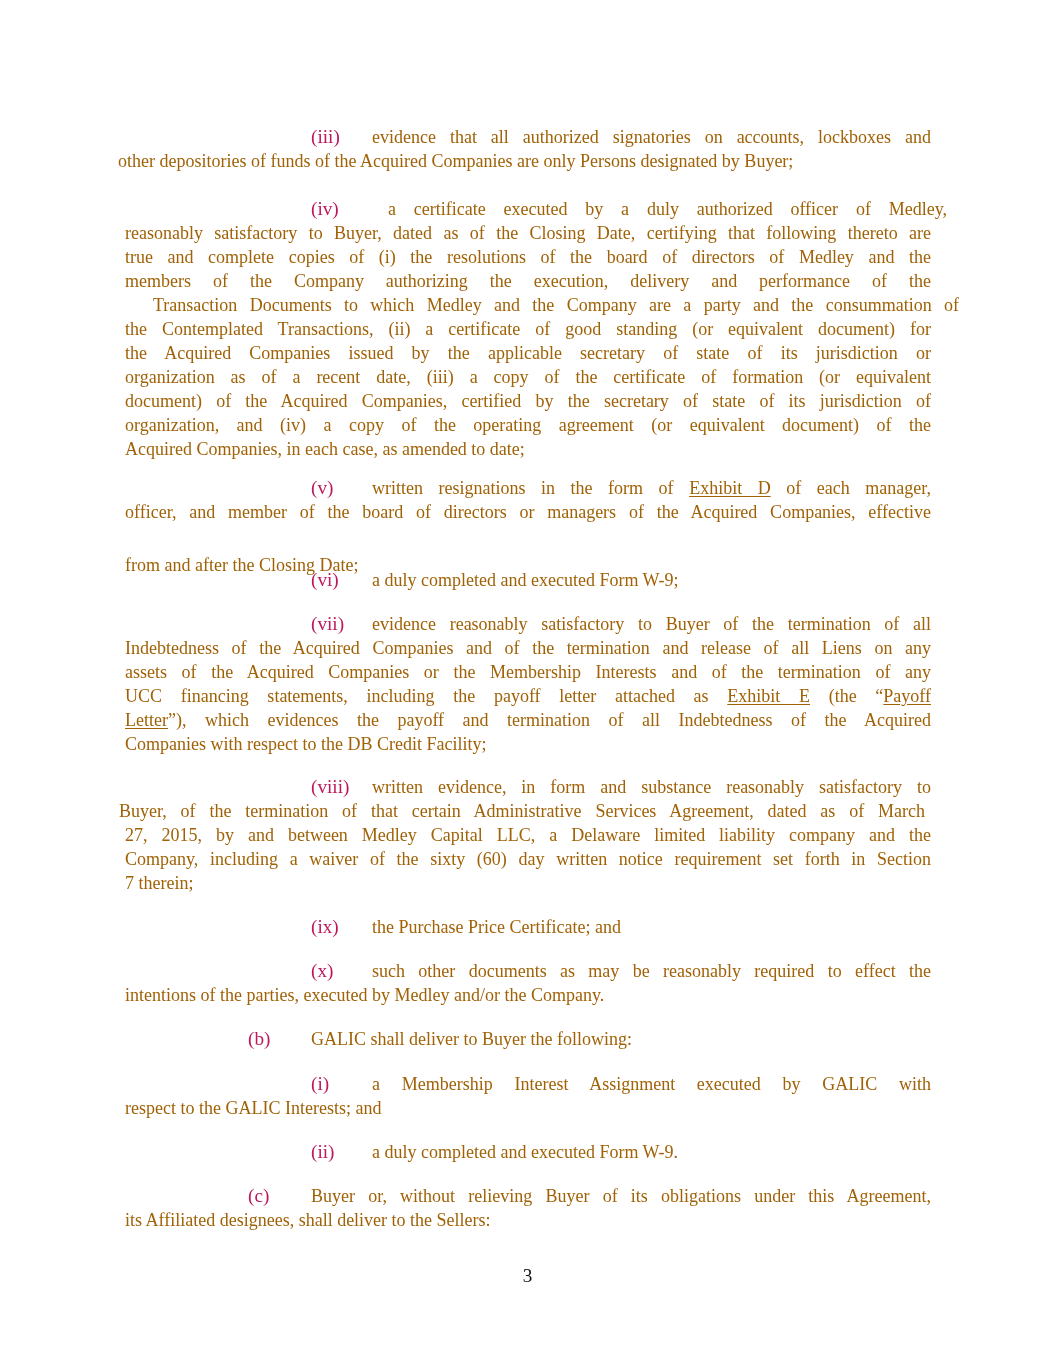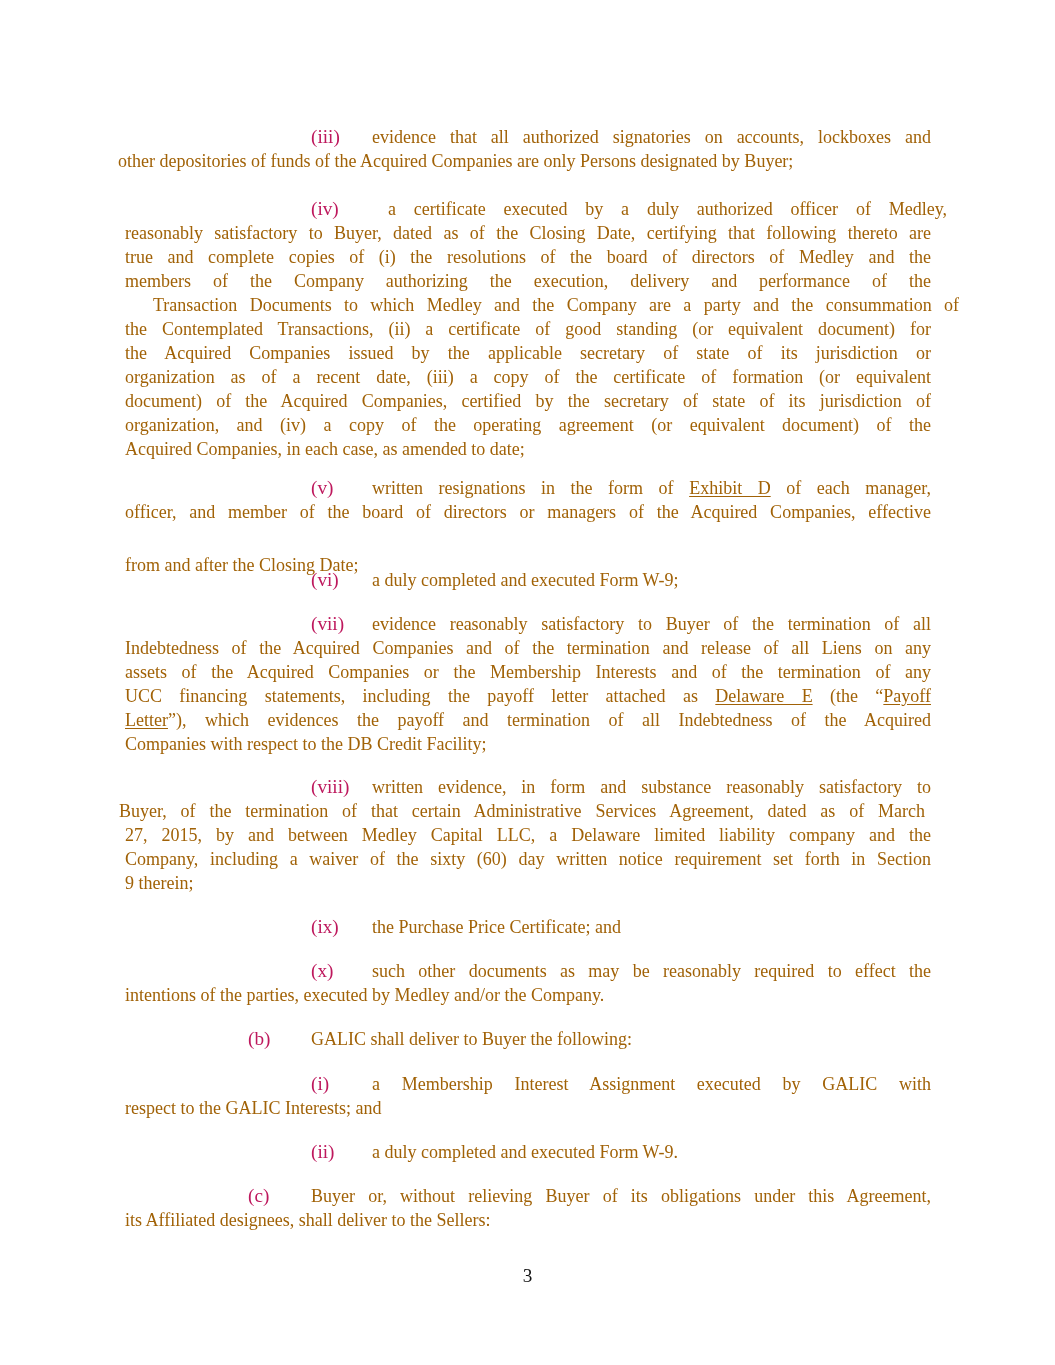--- a/index.html
+++ b/index.html
@@ -56,32 +56,32 @@
   <div>
     <span class="lbl" style="left:311px; top:568px;">(vi)</span>
     <div class="ln left" style="left:372px; top:568px;">a duly completed and executed Form W-9;</div>
   </div>
 
   <div>
     <span class="lbl" style="left:311px; top:612px;">(vii)</span>
     <div class="ln just" style="left:372px; top:612px; width:559px;">evidence reasonably satisfactory to Buyer of the termination of all</div>
     <div class="ln just" style="left:125px; top:636px; width:806px;">Indebtedness of the Acquired Companies and of the termination and release of all Liens on any</div>
     <div class="ln just" style="left:125px; top:660px; width:806px;">assets of the Acquired Companies or the Membership Interests and of the termination of any</div>
-    <div class="ln just" style="left:125px; top:684px; width:806px;"><span>UCC financing statements, including the payoff letter attached as</span> <span class="ul">Delaware E</span> <span><span>(the “</span><span class="ul">Payoff</span></span></div>
+    <div class="ln just" style="left:125px; top:684px; width:806px;"><span>UCC financing statements, including the payoff letter attached as</span> <span class="ul">Exhibit E</span> <span><span>(the “</span><span class="ul">Payoff</span></span></div>
     <div class="ln just" style="left:125px; top:708px; width:806px;"><span class="ul">Letter</span><span>”), which evidences the payoff and termination of all Indebtedness of the Acquired</span></div>
     <div class="ln left" style="left:125px; top:732px;">Companies with respect to the DB Credit Facility;</div>
   </div>
 
   <div>
     <span class="lbl" style="left:311px; top:775px;">(viii)</span>
     <div class="ln just" style="left:372px; top:775px; width:559px;">written evidence, in form and substance reasonably satisfactory to</div>
     <div class="ln just" style="left:119px; top:799px; width:806px;">Buyer, of the termination of that certain Administrative Services Agreement, dated as of March</div>
     <div class="ln just" style="left:125px; top:823px; width:806px;">27, 2015, by and between Medley Capital LLC, a Delaware limited liability company and the</div>
     <div class="ln just" style="left:125px; top:847px; width:806px;">Company, including a waiver of the sixty (60) day written notice requirement set forth in Section</div>
-    <div class="ln left" style="left:125px; top:871px;">9 therein;</div>
+    <div class="ln left" style="left:125px; top:871px;">7 therein;</div>
   </div>
 
   <div>
     <span class="lbl" style="left:311px; top:915px;">(ix)</span>
     <div class="ln left" style="left:372px; top:915px;">the Purchase Price Certificate; and</div>
   </div>
 
   <div>
     <span class="lbl" style="left:311px; top:959px;">(x)</span>
     <div class="ln just" style="left:372px; top:959px; width:559px;">such other documents as may be reasonably required to effect the</div>

